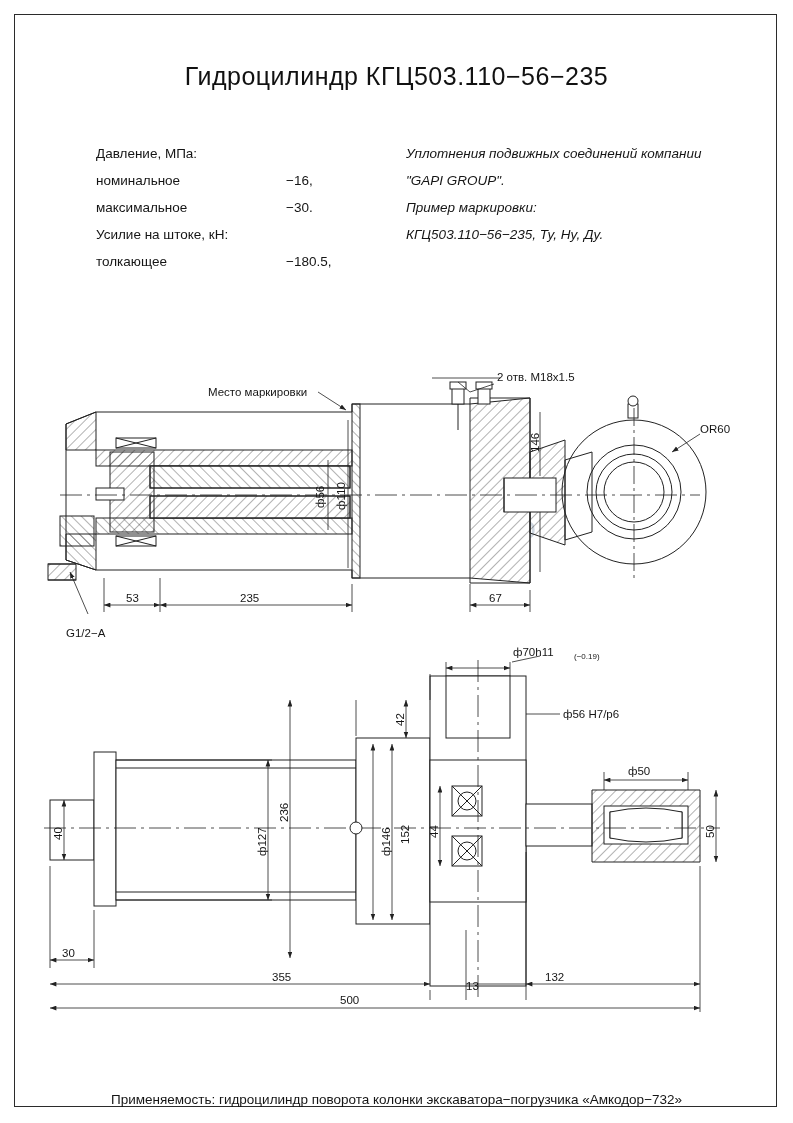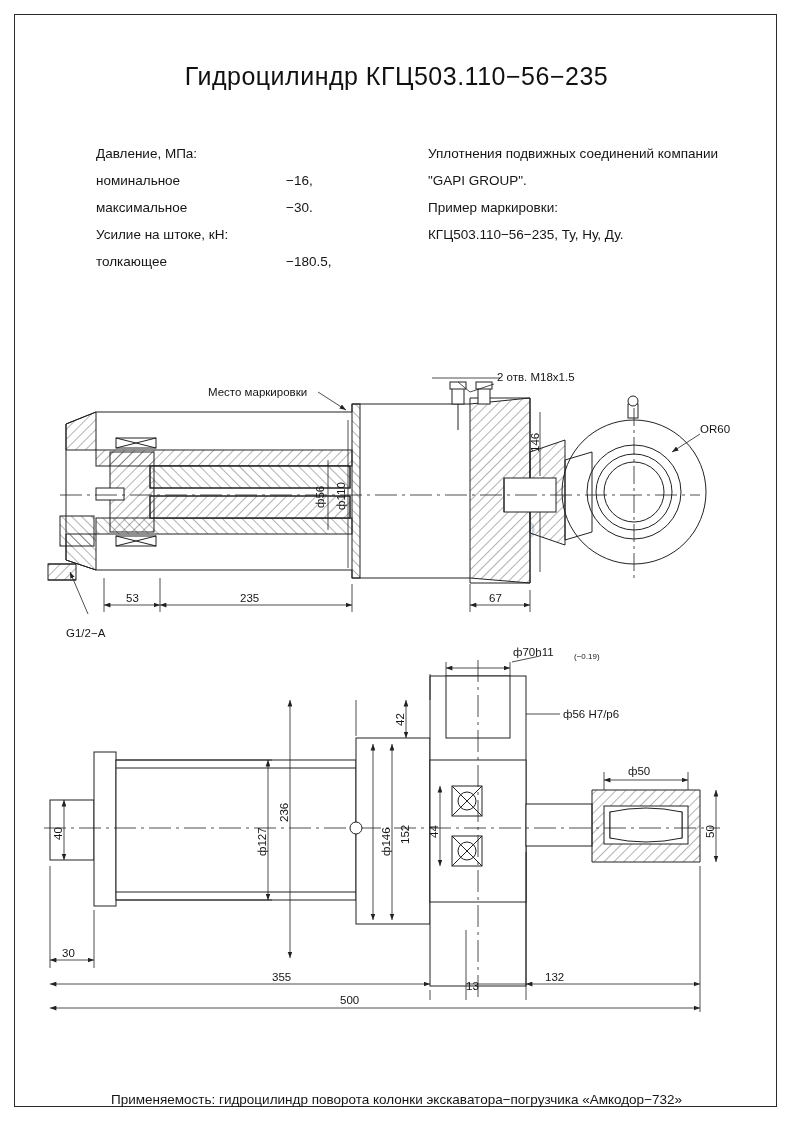--- a/index.html
+++ b/index.html
@@ -51,26 +51,27 @@
     position: relative;
     height: 27px;
   }
   .spec .val {
     position: absolute;
     left: 190px;
     top: 0;
   }
   .notes {
     position: absolute;
-    left: 428px;
+    left: 406px;
     top: 140px;
     width: 345px;
     font-size: 13.5px;
     line-height: 27px;
     color: #151515;
+    font-style: italic;
   }
   .footer {
     position: absolute;
     left: 0;
     top: 1092px;
     width: 793px;
     text-align: center;
     font-size: 13.5px;
     color: #151515;
   }

